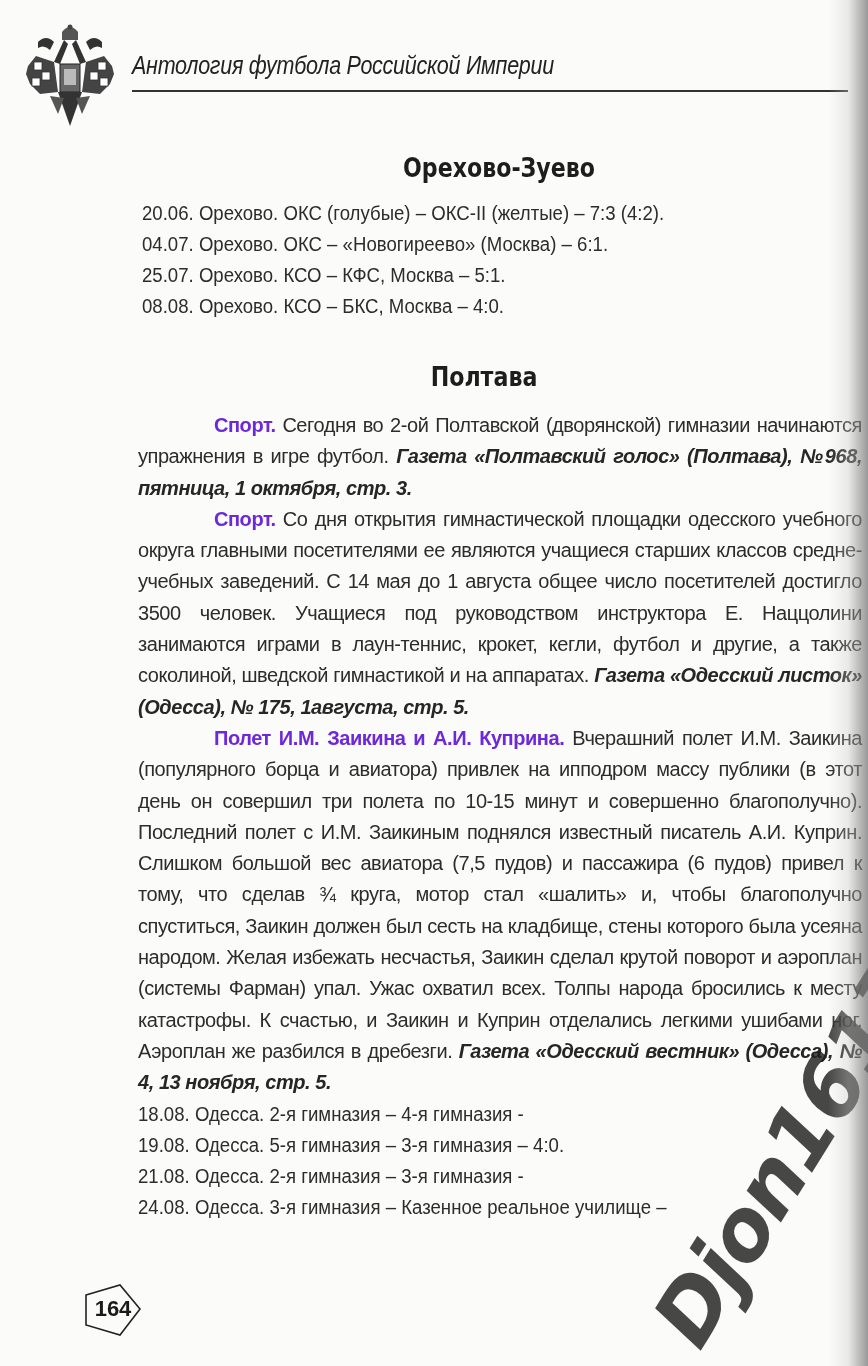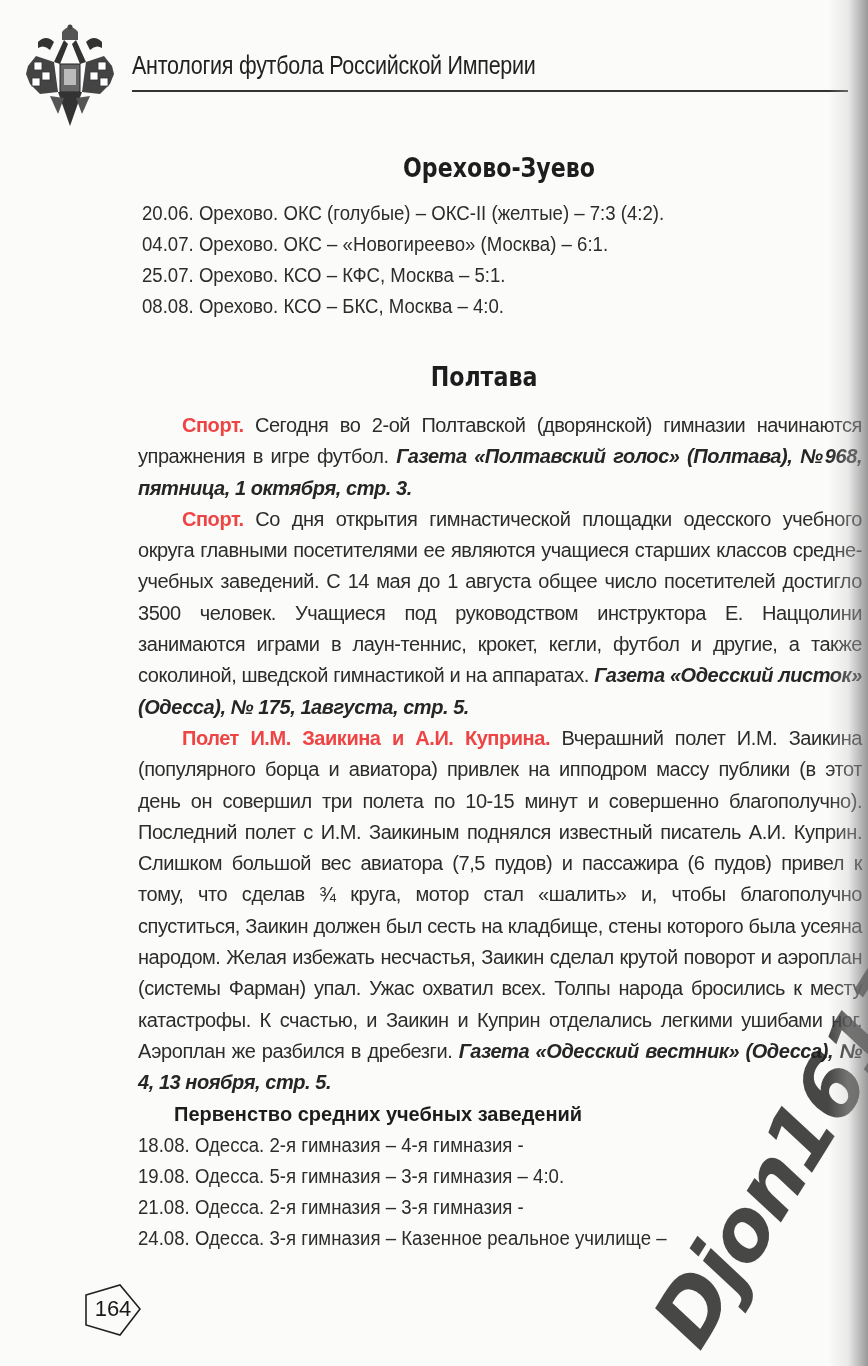--- a/index.html
+++ b/index.html
@@ -7,21 +7,21 @@
       width: 868px; height: 1366px; overflow: hidden; position: relative;
       background: #fbfbfa;
       font-family: "DejaVu Sans Condensed", "Liberation Sans Narrow", "Liberation Sans", sans-serif;
       color: #2a2a2a;
     }
     .page-edge {
       position: absolute; right: 0; top: 0; width: 40px; height: 1366px;
       background: linear-gradient(to right, rgba(250,250,250,0) 0%, rgba(200,200,200,0.35) 50%, rgba(120,120,120,0.75) 100%);
       pointer-events: none;
     }
-    .header { position: absolute; left: 0; top: 0; width: 868px; height: 140px; }
+    .header { position: absolute; left: 0; top: 0; width: 868px; height: 140px; font-style: italic; }
     .emblem { position: absolute; left: 24px; top: 22px; width: 92px; height: 108px; }
     .running-title {
       position: absolute; left: 132px; top: 51px;
       font-family: "Liberation Sans Narrow", "Liberation Sans", sans-serif;
       font-size: 25px; letter-spacing: -0.3px; color: #222; font-weight: normal;
       transform: scaleX(0.86); transform-origin: left center; white-space: nowrap;
     }
     .header-rule { position: absolute; left: 132px; top: 90px; width: 716px; height: 1.5px; background: #333; }
 
     .content { position: absolute; left: 138px; top: 140px; width: 722px; }
@@ -31,31 +31,31 @@
       transform: scaleX(0.82); margin: 0;
     }
     .line {
       font-size: 20px; line-height: 31px; white-space: nowrap;
       font-family: "Liberation Sans", sans-serif; color: #2c2c2c;
       transform-origin: left center;
     }
     .justify-block { font-size: 20px; line-height: 31.3px; text-align: justify; color: #2c2c2c;
       font-family: "Liberation Sans", sans-serif; }
     .para { text-indent: 44px; margin: 0; }
-    .para b { font-weight: bold; color: #ef4444; }
+    .para b { font-weight: bold; color: #6d28d9; margin-left: 32px; }
     .para i { font-style: italic; font-weight: bold; color: #262626; }
     .subhead { font-weight: bold; font-size: 20px; line-height: 31px; padding-left: 36px; color: #1c1c1c;
       font-family: "Liberation Sans", sans-serif; }
 
     .page-number-badge { position: absolute; left: 80px; top: 1283px; width: 70px; height: 56px; }
     .page-number-badge svg { position: absolute; left: 0; top: 0; }
     .page-number {
       position: absolute; left: 8px; top: 13px; width: 50px; text-align: center;
       font-family: "Liberation Sans Narrow", "Liberation Sans", sans-serif;
-      font-weight: normal; font-size: 22px; color: #1a1a1a;
+      font-weight: bold; font-size: 22px; color: #1a1a1a;
     }
     .watermark {
       position: absolute; left: 560px; top: 1080px;
       font-family: "DejaVu Sans", sans-serif; font-weight: bold; font-style: italic;
       font-size: 84px; color: rgba(30,30,30,0.82); white-space: nowrap;
       transform: rotate(-58deg); transform-origin: center center;
       letter-spacing: -2px;
     }
   </style>
 </head>
@@ -110,21 +110,20 @@
   <div>
     <h2 class="section-heading" style="margin-top:30px; height:58px; line-height:50px; margin-left:-30px;">Полтава</h2>
 
     <div class="justify-block" style="letter-spacing:-0.45px; width:724px;">
       <p class="para"><b>Спорт.</b><span> Сегодня во 2-ой Полтавской (дворянской) гимназии начинаются упражнения в игре футбол. </span><i>Газета «Полтавский голос» (Полтава), №968, пятница, 1 октября, стр. 3.</i></p>
       <p class="para"><b>Спорт.</b><span> Со дня открытия  гимнастической площадки одесского учебного округа главными посетителями ее являются учащиеся старших классов средне-учебных заведений. С 14 мая до 1 августа общее число посетителей достигло 3500 человек. Учащиеся под руководством инструктора Е. Наццолини занимаются играми в лаун-теннис, крокет, кегли, футбол и другие, а также соколиной, шведской гимнастикой и на аппаратах. </span><i>Газета «Одесский листок» (Одесса), № 175, 1августа, стр. 5.</i></p>
       <p class="para"><b>Полет И.М. Заикина и А.И. Куприна.</b><span> Вчерашний полет И.М. Заикина (популярного борца и авиатора)  привлек на ипподром массу публики  (в этот день он совершил три полета по 10-15 минут и совершенно благополучно). Последний полет  с И.М. Заикиным поднялся известный писатель А.И. Куприн. Слишком большой вес авиатора (7,5 пудов) и пассажира (6 пудов) привел к тому, что сделав ¾ круга, мотор стал «шалить» и, чтобы  благополучно спуститься, Заикин должен был сесть на кладбище, стены которого была усеяна народом. Желая избежать несчастья, Заикин сделал крутой поворот и аэроплан (системы Фарман) упал. Ужас охватил всех. Толпы народа бросились к месту катастрофы. К счастью, и Заикин и Куприн отделались легкими ушибами ног. Аэроплан же разбился в дребезги. </span><i>Газета «Одесский вестник» (Одесса), № 4, 13 ноября, стр. 5.</i></p>
     </div>
 
     <div>
-      <div class="subhead">Первенство средних учебных заведений</div>
       <div class="line" style="transform:scaleX(0.93);">18.08. Одесса. 2-я гимназия – 4-я гимназия -</div>
       <div class="line" style="transform:scaleX(0.93);">19.08. Одесса. 5-я гимназия – 3-я гимназия – 4:0.</div>
       <div class="line" style="transform:scaleX(0.93);">21.08. Одесса. 2-я гимназия – 3-я гимназия -</div>
       <div class="line" style="transform:scaleX(0.93);">24.08. Одесса. 3-я гимназия – Казенное реальное училище –</div>
     </div>
   </div>
 </div>
 
 <div class="page-number-badge">
   <svg width="70" height="56" viewBox="0 0 70 56">

